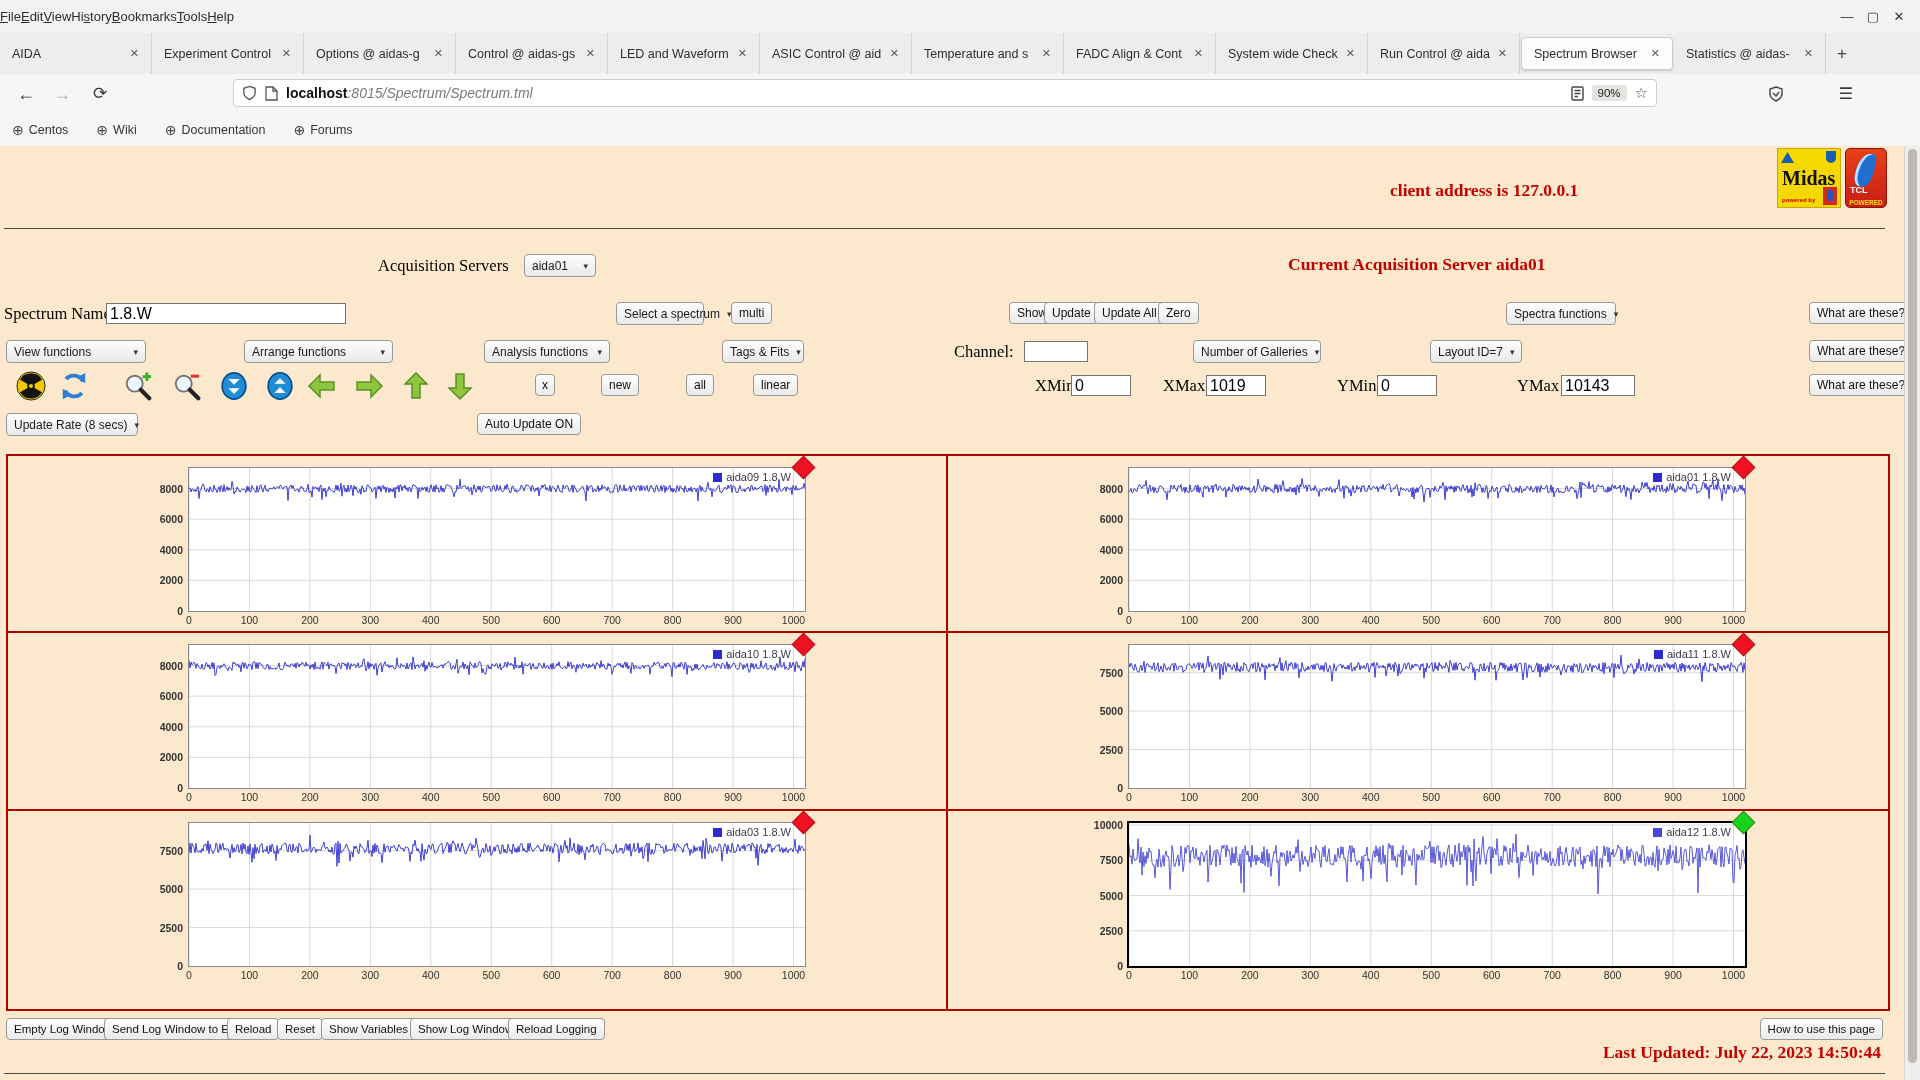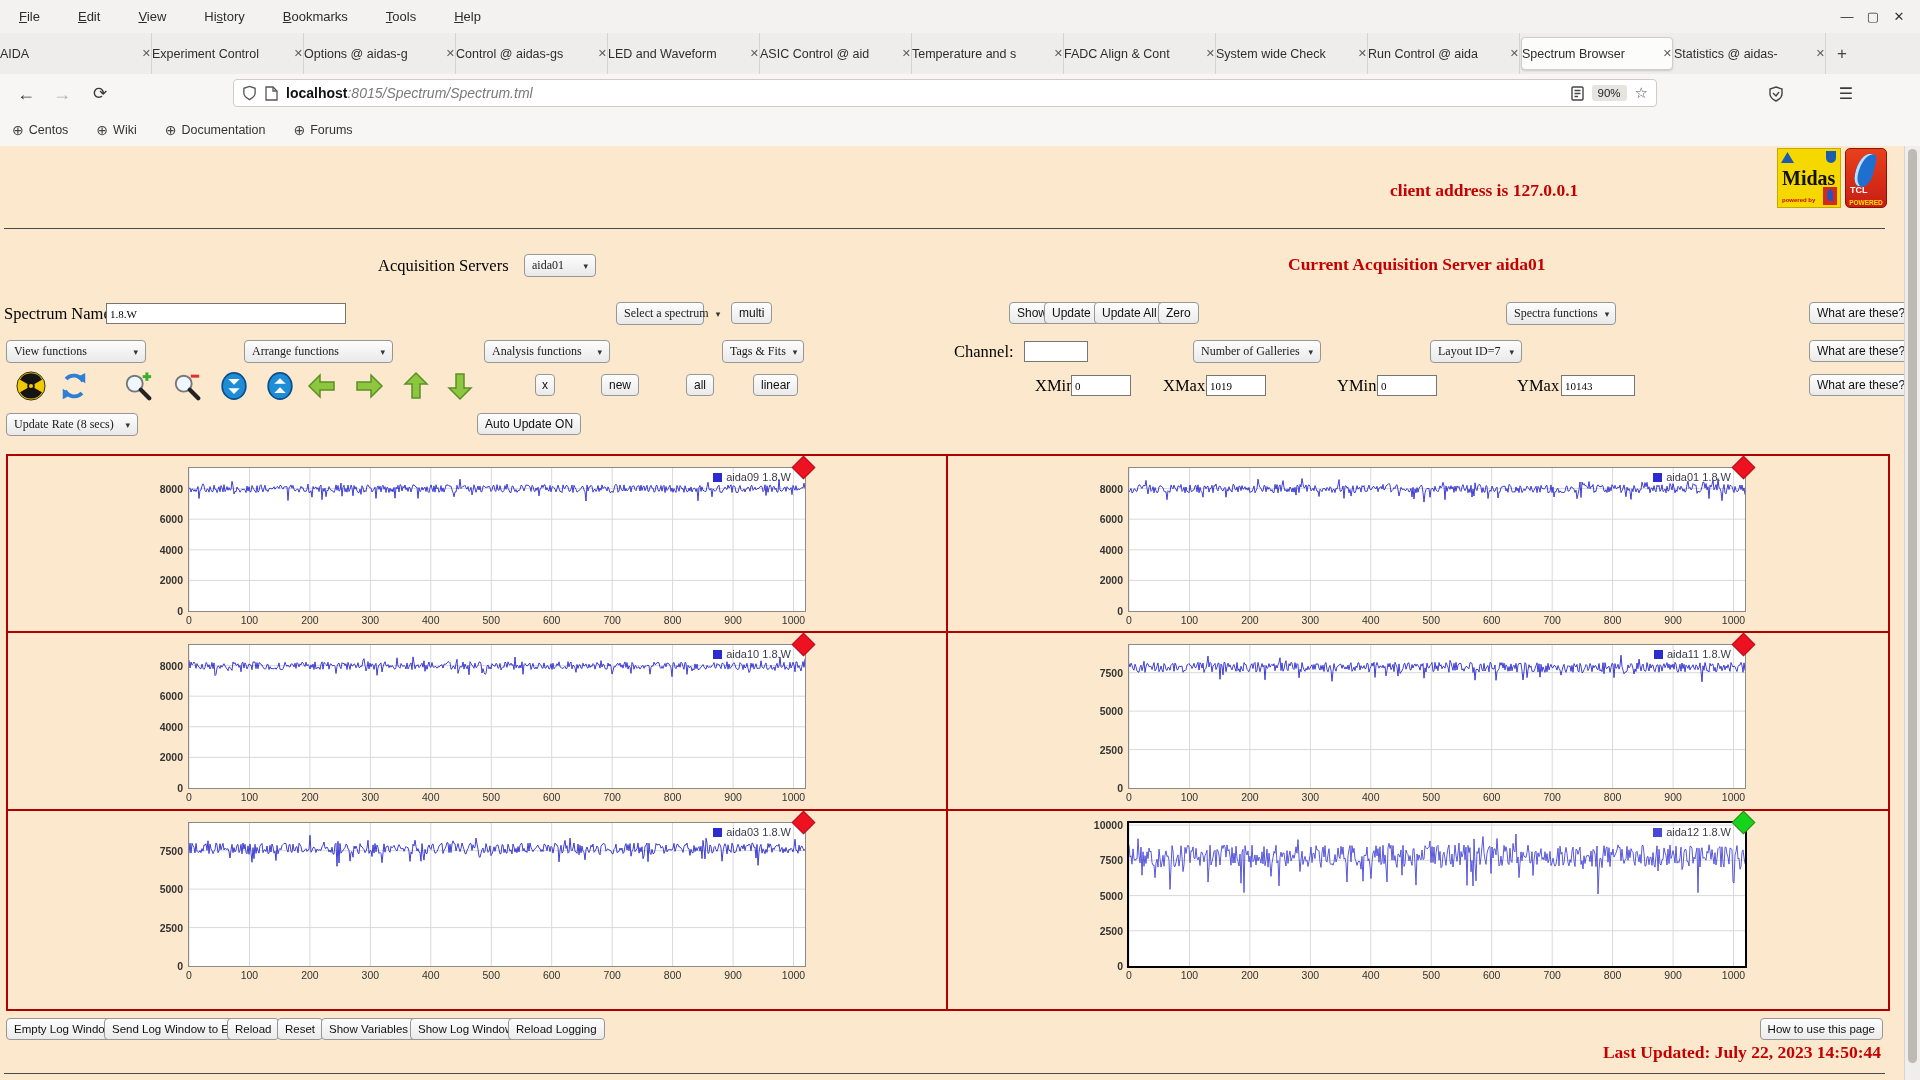--- a/index.html
+++ b/index.html
@@ -1,24 +1,24 @@
 <!DOCTYPE html>
 <html><head>
 <meta charset="utf-8">
 <style>
   html,body{margin:0;padding:0;width:1920px;height:1080px;overflow:hidden;
     font-family:"Liberation Sans",sans-serif;background:#fce9cd;}
   
   .menubar{position:absolute;top:0;left:0;right:0;height:33px;background:#f3f2f0;
     border-bottom:1px solid #e3e1de;font-size:13px;color:#2c2c2c;}
-  .menubar .mitem{display:inline-block;line-height:33px;padding:0 19px;cursor:default;}
+  .menubar .mitem{display:inline-block;line-height:33px;padding:0 0;cursor:default;}
   .winctl{position:absolute;right:8px;top:0;line-height:33px;font-size:13px;color:#333;}
   .winctl span{display:inline-block;width:26px;text-align:center;}
   .tabbar{position:absolute;top:33px;left:0;right:0;height:41px;background:#efedeb;display:flex;align-items:stretch;}
-  .tab{width:152px;min-width:152px;display:flex;align-items:center;padding:0 0;box-sizing:border-box;
+  .tab{width:152px;min-width:152px;display:flex;align-items:center;padding:0 12px;box-sizing:border-box;
     border-right:1px solid #d6d4d1;font-size:12.5px;color:#2e2e2e;}
   .tab .tlabel{flex:1;overflow:hidden;white-space:nowrap;}
   .tab .tclose{color:#5c5c5c;font-size:11px;margin-left:4px;}
   .tab.active{background:#fcfcfb;border:1px solid #cfccc9;border-radius:4px;margin:4px 1px;
     box-shadow:0 1px 2px rgba(0,0,0,.15);}
   .tab-new{width:32px;display:flex;align-items:center;justify-content:center;font-size:17px;color:#444;}
   .navbar{position:absolute;top:74px;left:0;right:0;height:40px;background:#f7f6f4;border-bottom:1px solid #dddad6;}
   .navbtn{position:absolute;top:0;height:40px;line-height:40px;font-size:18px;color:#3a3a3a;text-align:center;width:28px;}
   .urlbox{position:absolute;left:233px;top:5px;width:1424px;height:28px;background:#fff;
     border:1px solid #cfccc7;border-radius:4px;display:flex;align-items:center;padding:0 8px;box-sizing:border-box;}
@@ -38,24 +38,24 @@
   .ptitle{position:absolute;left:8px;top:30px;font-family:"Liberation Serif",serif;font-weight:bold;
     font-size:21px;color:#ee1111;}
   .rstrong{position:absolute;font-family:"Liberation Serif",serif;font-weight:bold;font-size:17.5px;color:#c40000;}
   .rlabel{position:absolute;font-family:"Liberation Serif",serif;font-size:16.5px;color:#000000;}
   .hrline{position:absolute;left:4px;right:20px;border-top:1.6px solid #4a4a4a;}
   .btn{position:absolute;display:inline-flex;align-items:center;justify-content:center;height:22px;
     padding:0 7px;background:linear-gradient(#fefefe,#eaeaea);border:1px solid #979797;border-radius:4px;
     font-size:12px;color:#111;box-sizing:border-box;white-space:nowrap;}
   .sel{position:absolute;display:inline-flex;align-items:center;justify-content:space-between;height:23px;
     padding:0 7px;background:linear-gradient(#fdfdfd,#e9e9e9);border:1px solid #979797;border-radius:4px;
-    font-size:12px;color:#1a1a1a;box-sizing:border-box;white-space:nowrap;font-family:Liberation Serif, serif;}
+    font-size:12px;color:#1a1a1a;box-sizing:border-box;white-space:nowrap;}
   .sel .arr{font-size:9px;color:#333;margin-left:7px;}
-  .inp{position:absolute;height:21px;border:1px solid #767676;background:#fff;font-size:11px;
-    padding:0 3px;box-sizing:border-box;font-family:Liberation Serif, serif;}
+  .inp{position:absolute;height:21px;border:1px solid #767676;background:#fff;font-size:16px;
+    padding:0 3px;box-sizing:border-box;font-family:Liberation Sans, sans-serif;}
   .iconbtn{position:absolute;width:32px;height:32px;display:flex;align-items:center;justify-content:center;}
   
   .midaslogo{position:absolute;top:2px;right:64px;width:62px;height:58px;background:#f5d800;
     border:1px solid #caa900;overflow:hidden;}
   .midaslogo .mtxt{position:absolute;left:4px;top:18px;font-family:"Liberation Serif",serif;font-weight:bold;
     font-size:20px;color:#111;}
   .midaslogo .tri{position:absolute;left:3px;top:3px;width:13px;height:11px;background:#1a5db0;
     clip-path:polygon(50% 0,0 100%,100% 100%);}
   .midaslogo .shield{position:absolute;right:4px;top:2px;width:10px;height:12px;background:#1a5db0;
     border-radius:0 0 6px 6px;}

